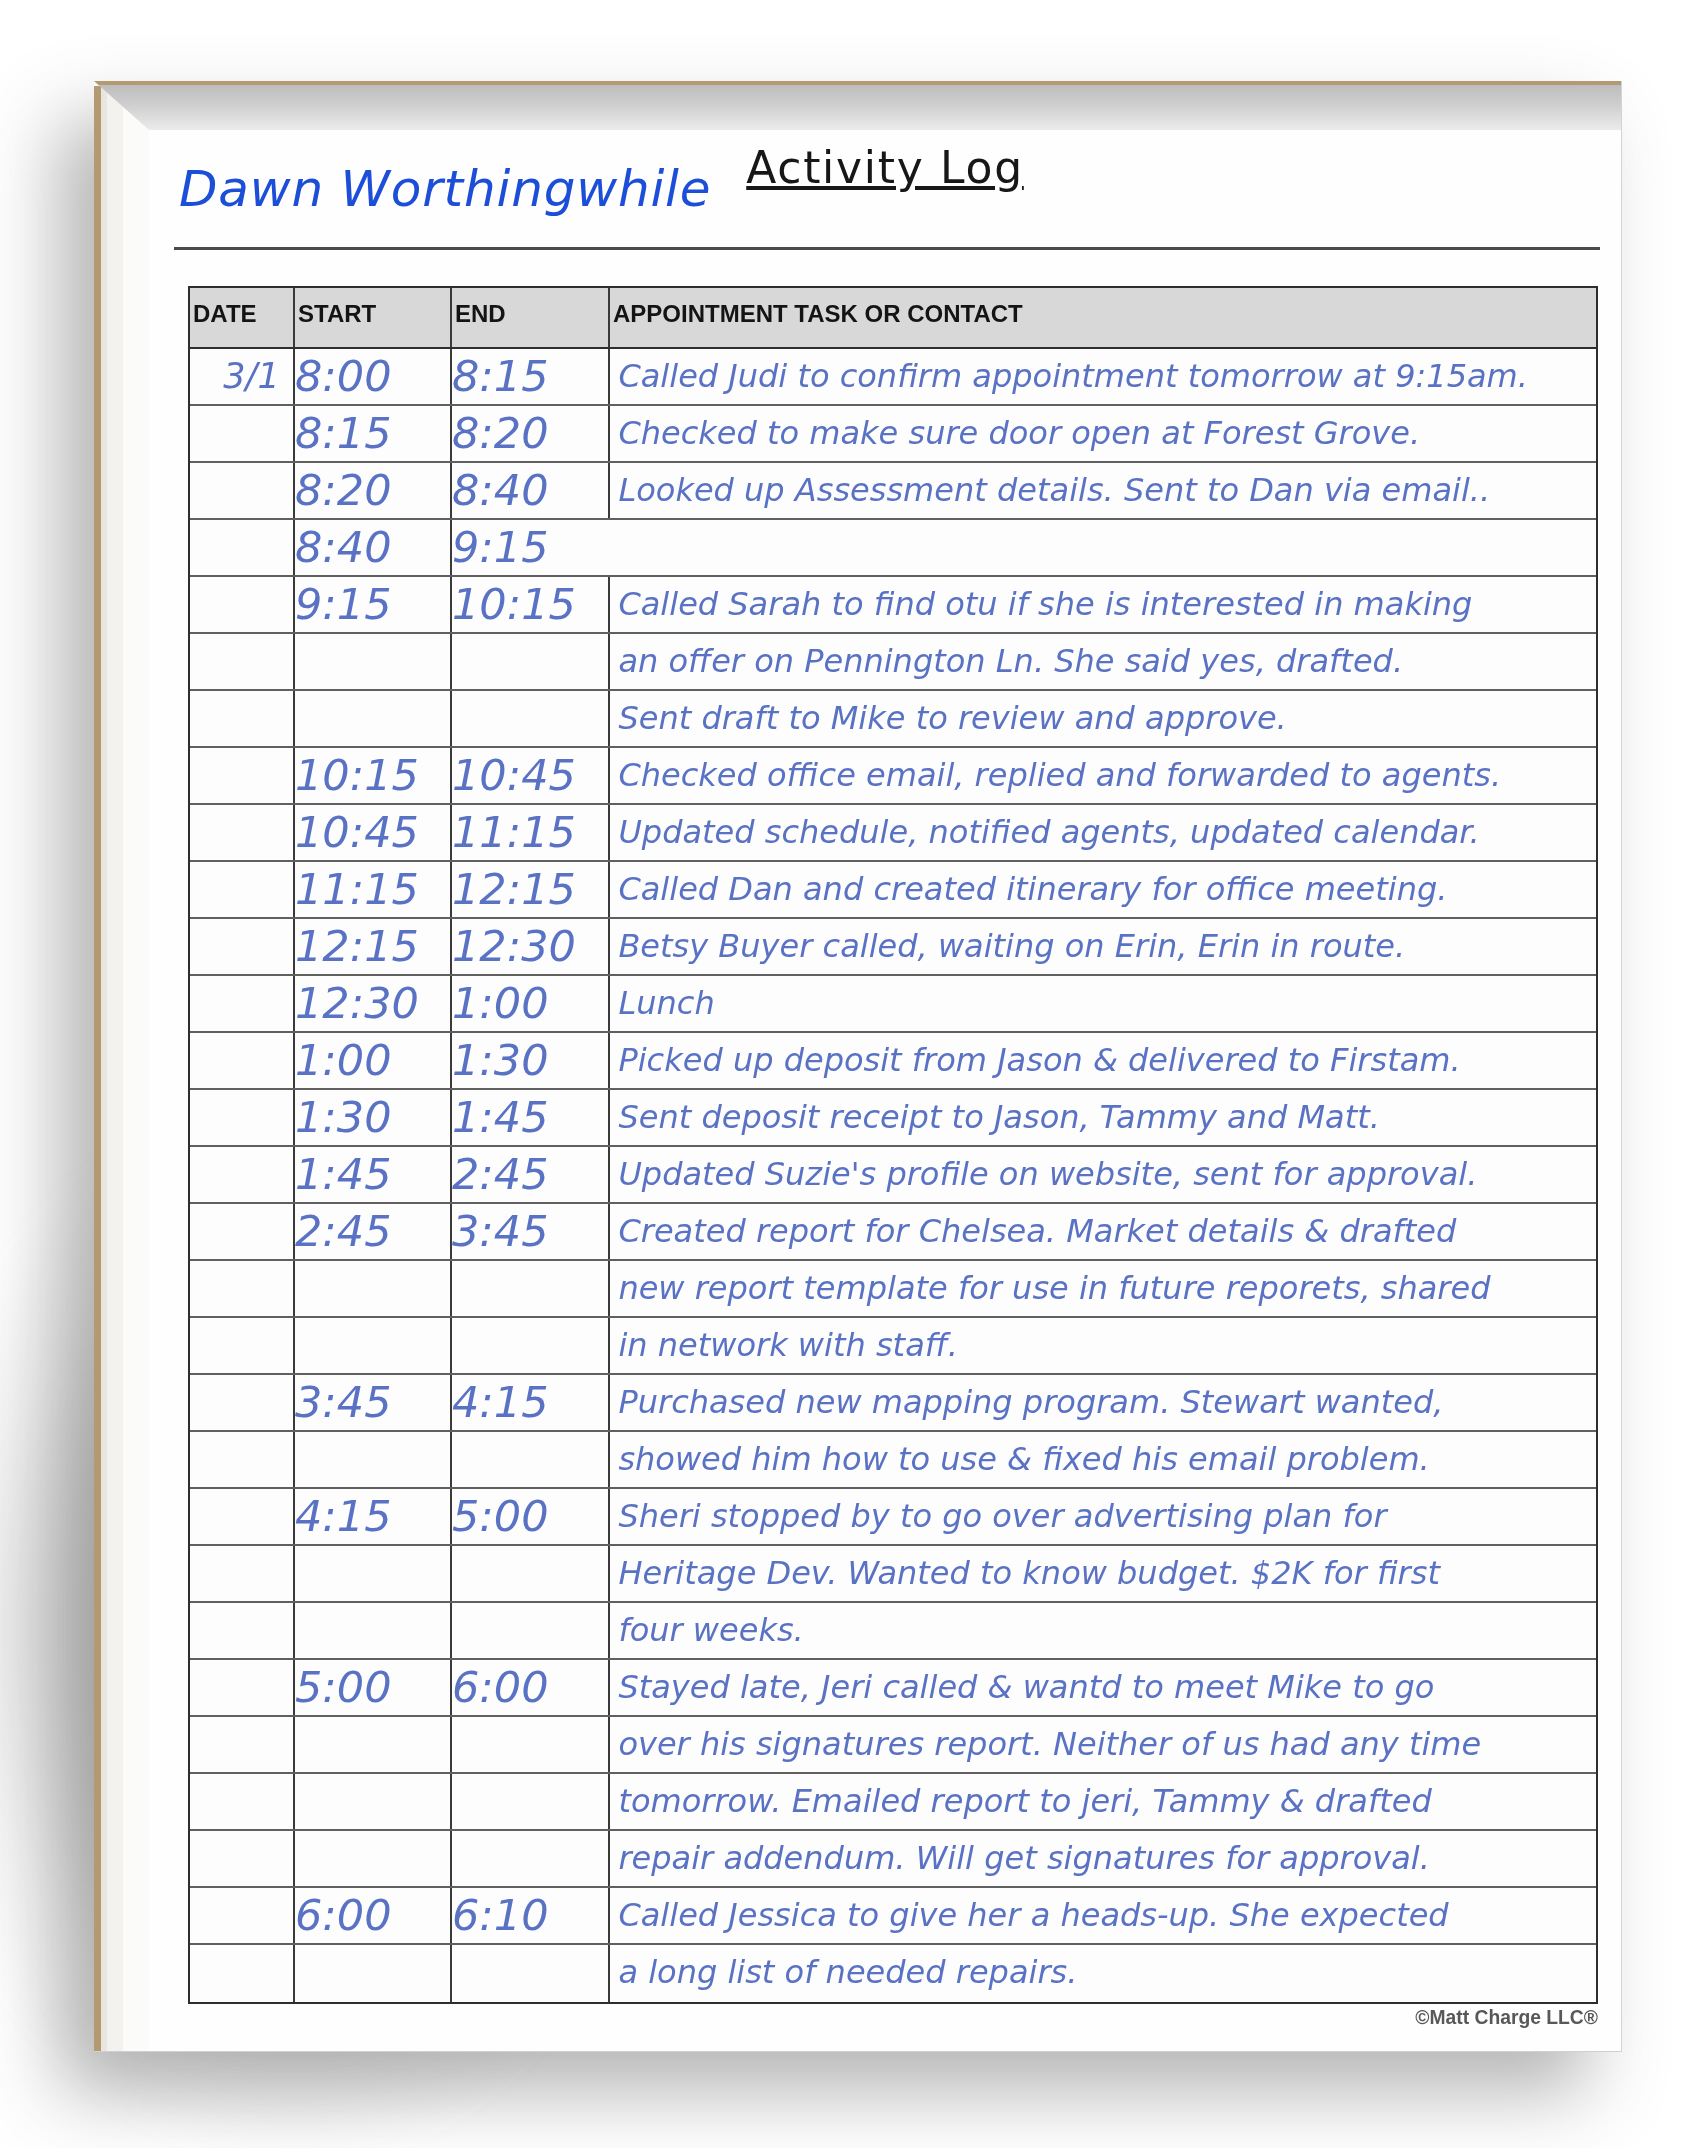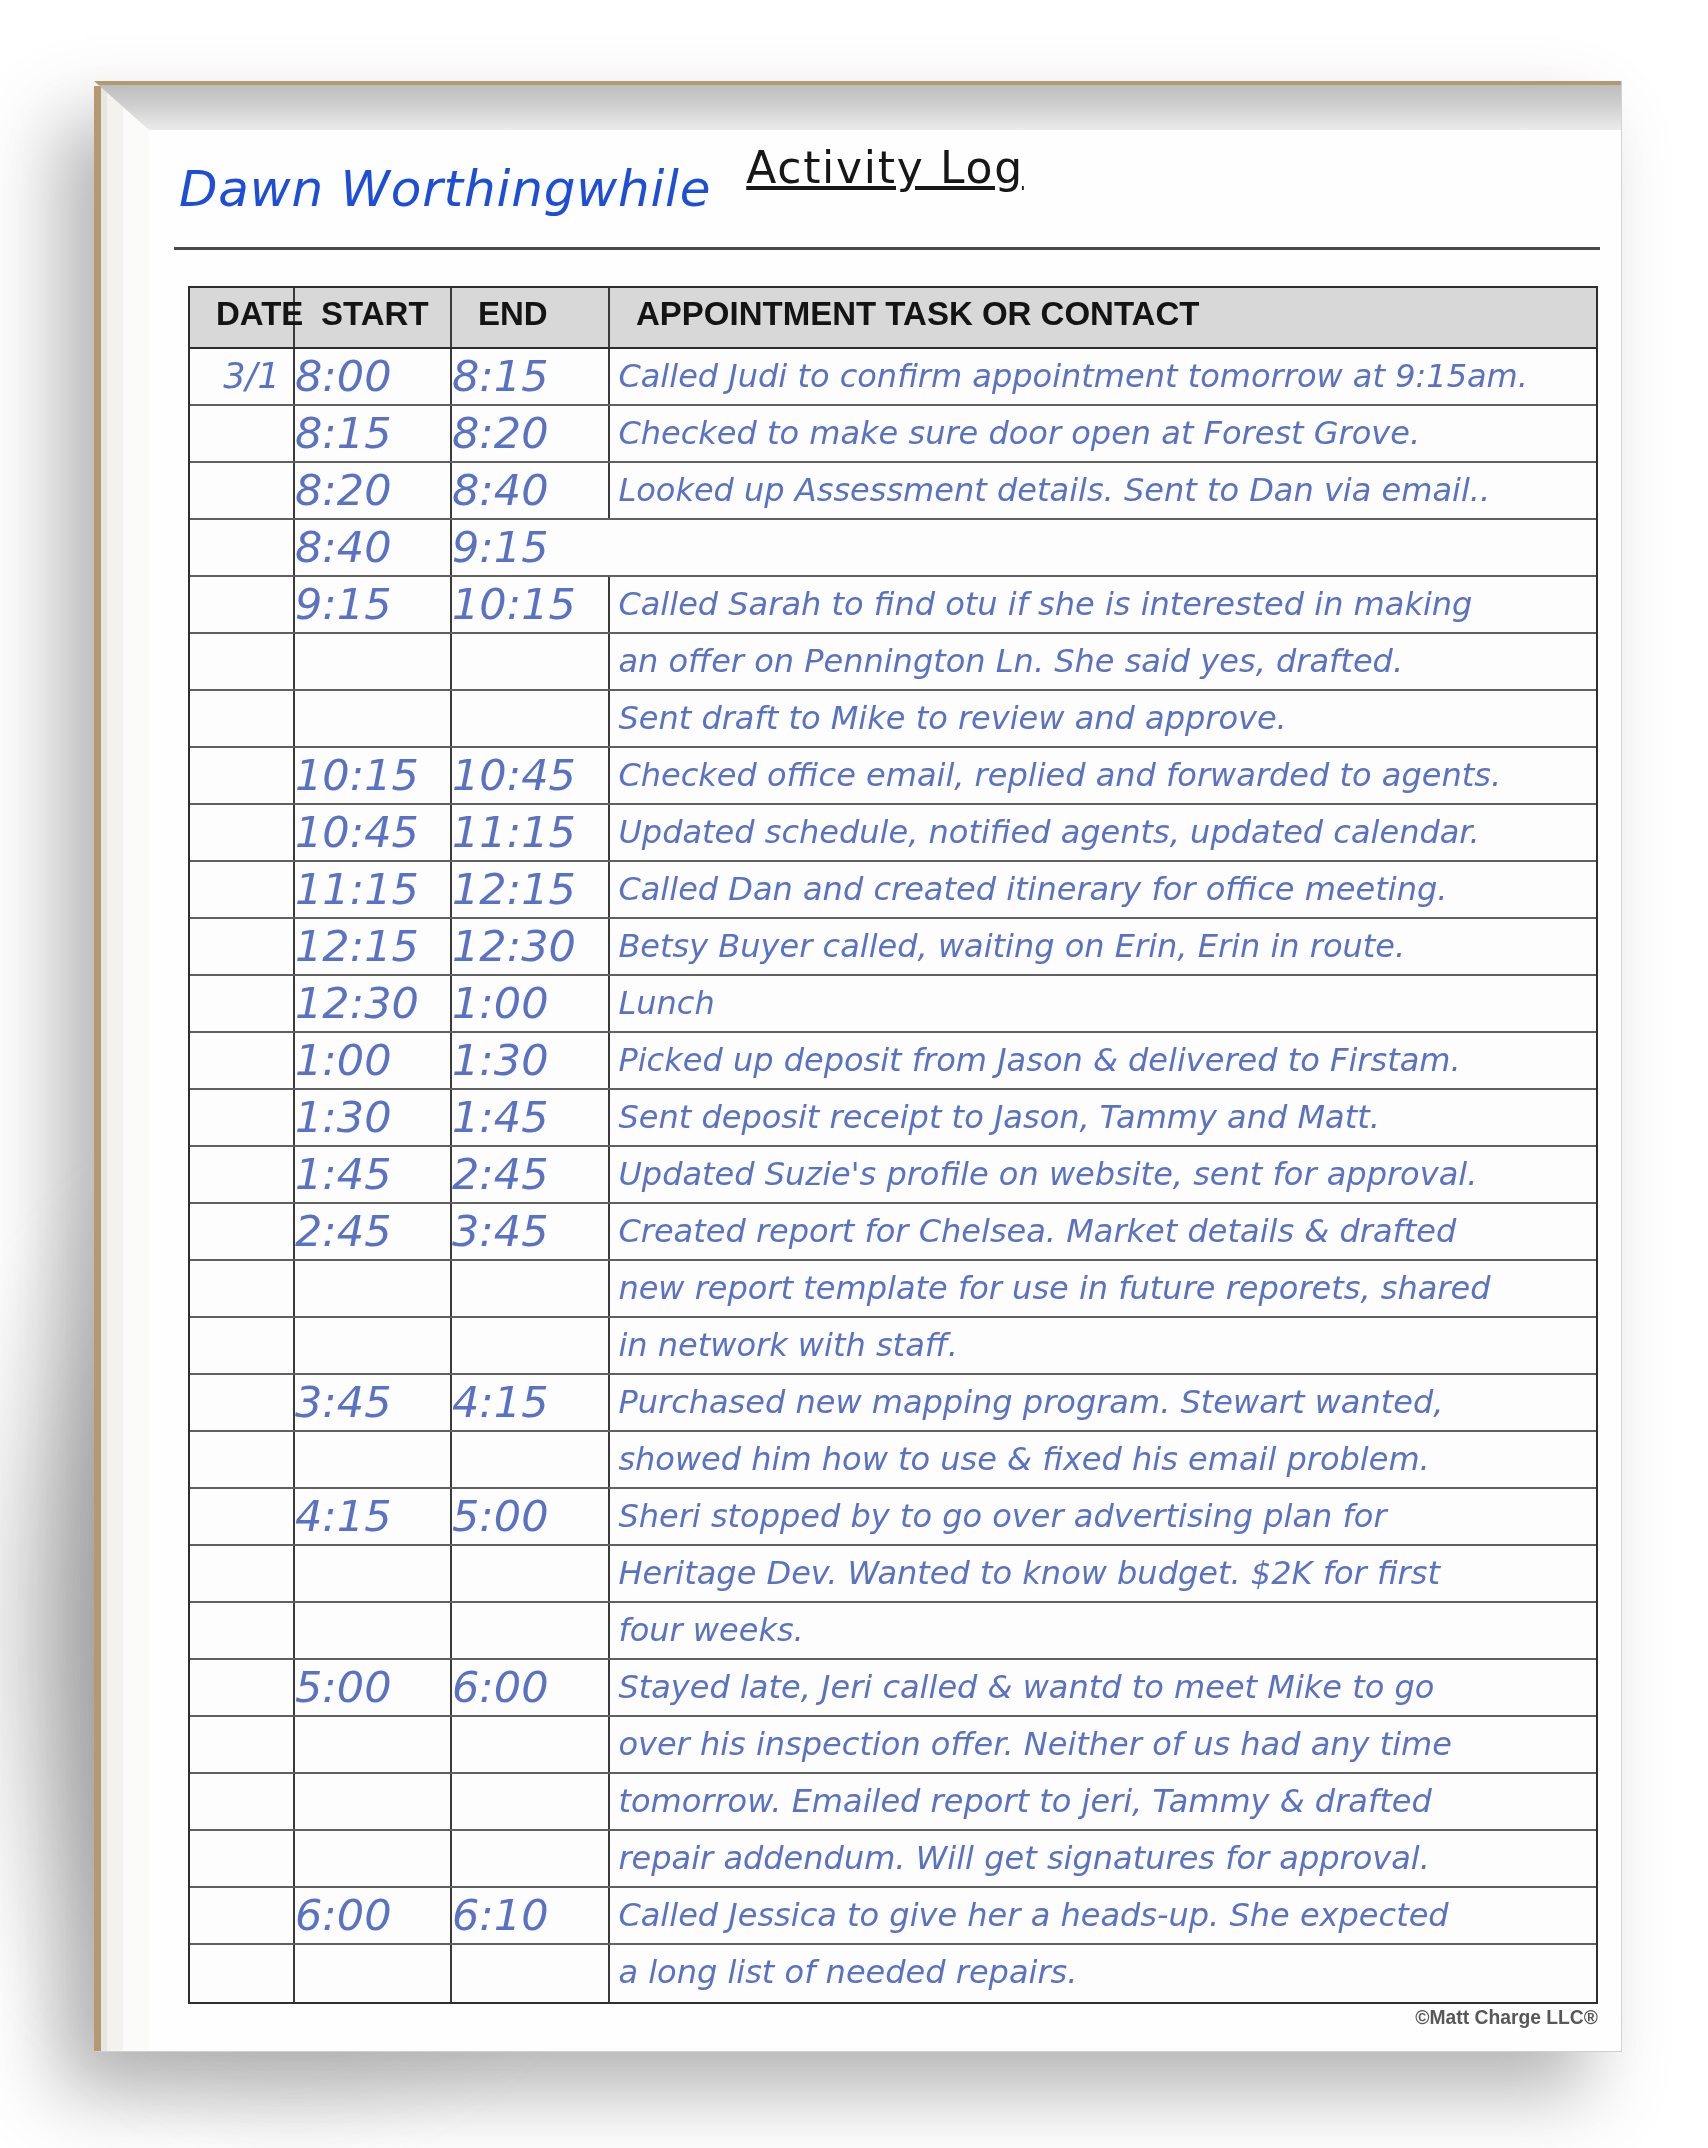--- a/index.html
+++ b/index.html
@@ -54,22 +54,22 @@
   
   .logtable{
     position:absolute;left:39px;top:156px;width:1410px;
     border:2.5px solid #2e2e2e;box-sizing:border-box;background:#fdfdfd;
   }
   .thead,.tr{display:grid;grid-template-columns:105px 157px 158px 985px;}
   .thead{
     height:61px;background:#d8d8d8;border-bottom:2.5px solid #2e2e2e;box-sizing:border-box;
   }
   .th{
-    font-family:"Liberation Sans",sans-serif;font-weight:bold;font-size:33px;color:#141414;
-    line-height:52px;padding-left:26px;letter-spacing:0px;
+    font-family:"Liberation Sans",sans-serif;font-weight:bold;font-size:24px;color:#141414;
+    line-height:52px;padding-left:3px;letter-spacing:0px;
     border-right:2.5px solid #3a3a3a;box-sizing:border-box;white-space:nowrap;
   }
   .th:last-child{border-right:none;}
   .tr{height:57px;border-bottom:2.5px solid #606060;box-sizing:border-box;}
   .tr:last-child{border-bottom:none;}
   .td{
     border-right:2.5px solid #3a3a3a;box-sizing:border-box;
     overflow:visible;white-space:nowrap;
   }
   .td:last-child{border-right:none;}
@@ -273,21 +273,21 @@
     <div class="td ink c-date"></div>
     <div class="td ink c-start">5:00</div>
     <div class="td ink c-end">6:00</div>
     <div class="td ink c-task">Stayed late, Jeri called &amp; wantd to meet Mike to go</div>
   </div>
 
   <div class="tr">
     <div class="td ink c-date"></div>
     <div class="td ink c-start"></div>
     <div class="td ink c-end"></div>
-    <div class="td ink c-task">over his inspection offer.  Neither of us had any time</div>
+    <div class="td ink c-task">over his signatures report.  Neither of us had any time</div>
   </div>
 
   <div class="tr">
     <div class="td ink c-date"></div>
     <div class="td ink c-start"></div>
     <div class="td ink c-end"></div>
     <div class="td ink c-task">tomorrow.  Emailed report to jeri, Tammy &amp; drafted</div>
   </div>
 
   <div class="tr">

